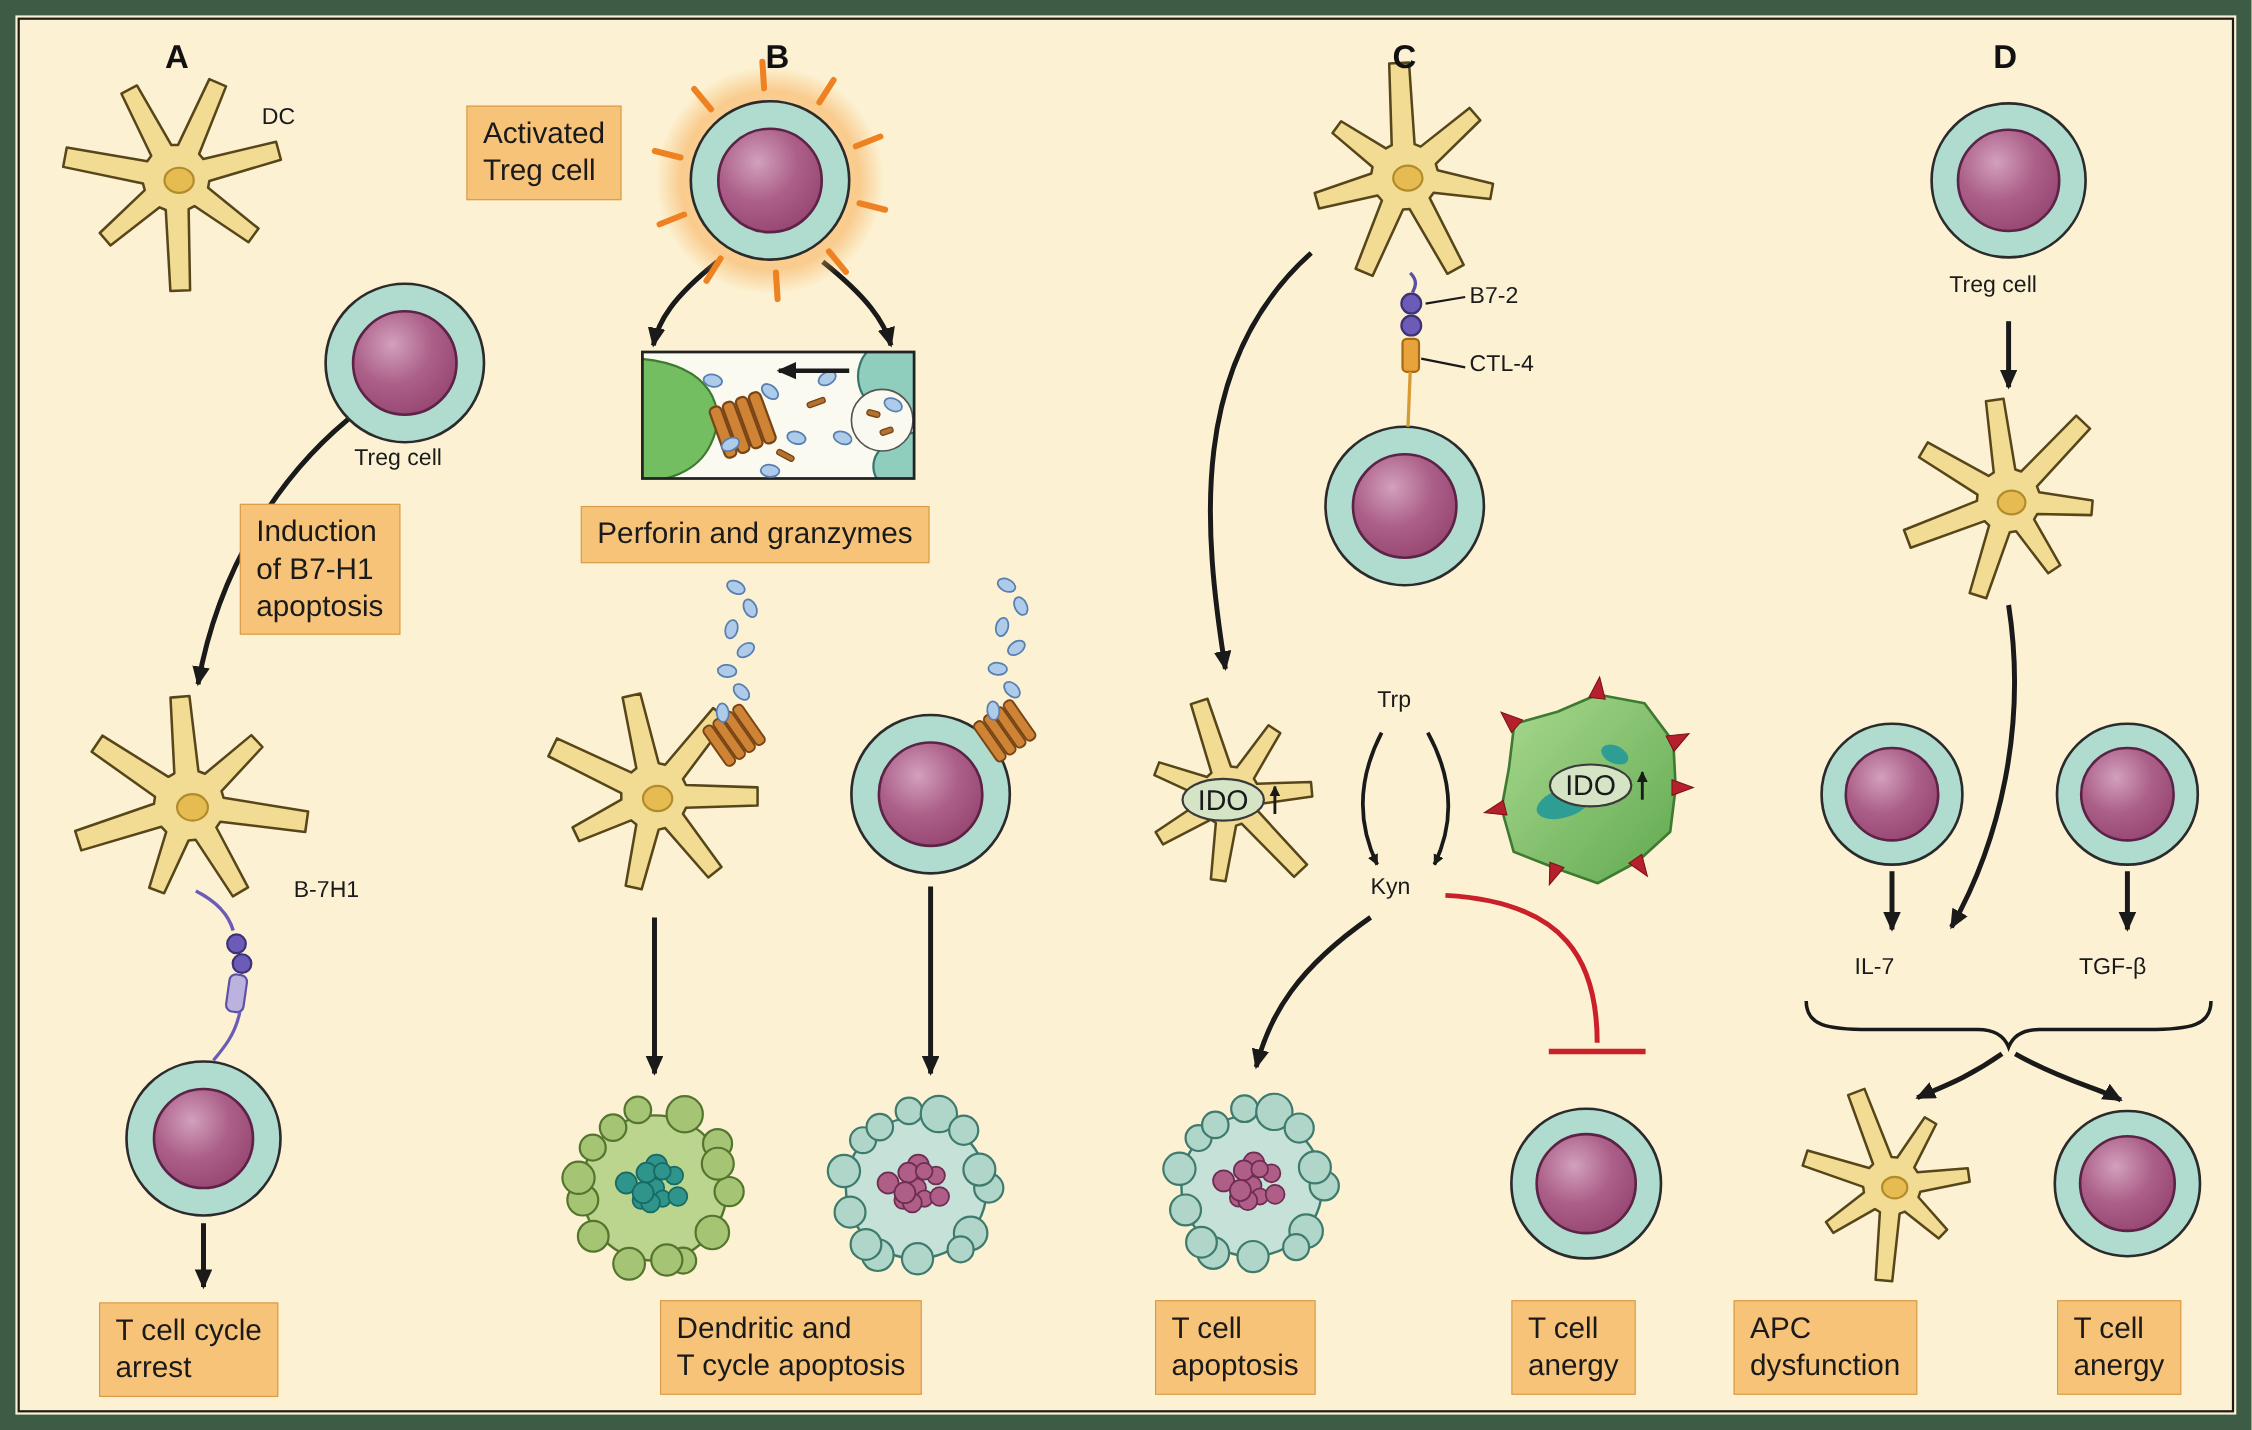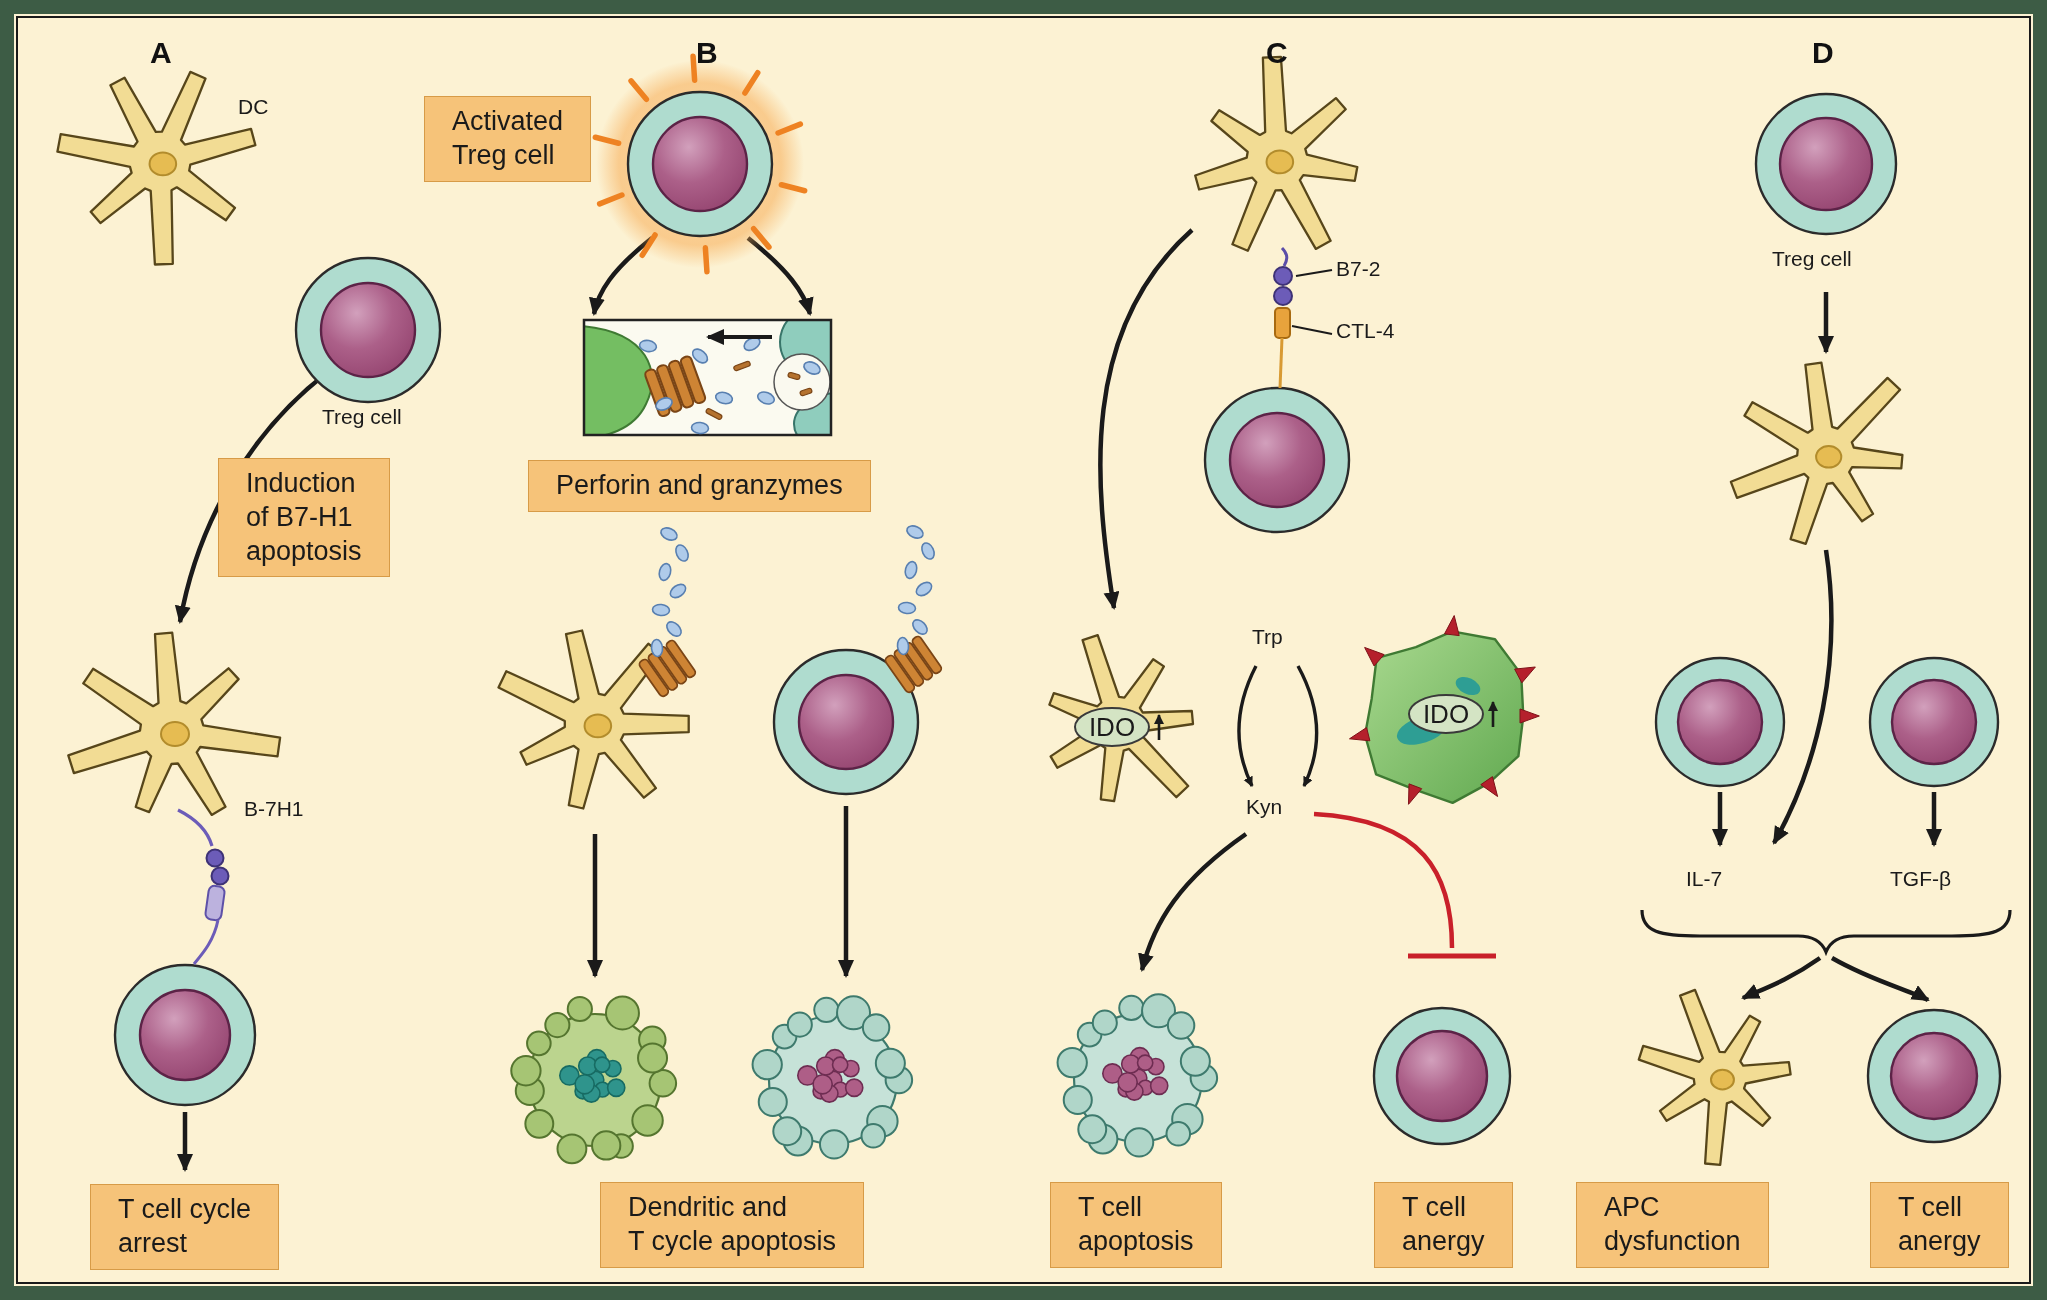--- a/index.html
+++ b/index.html
@@ -11,21 +11,21 @@
   #fig{position:absolute;left:0;top:0;width:2047px;height:1300px;}
   .lbl{
     position:absolute;font-size:21px;color:#1A1A1A;
     white-space:pre-line;line-height:1.2;
   }
   .plabel{
     position:absolute;font-size:30px;font-weight:bold;color:#111;
   }
   .box{
     position:absolute;background:#F6C379;border:1px solid #D79B47;
-    padding:8px 27px;font-size:27px;line-height:1.25;color:#1A1A1A;
+    padding:8px 14px;font-size:27px;line-height:1.25;color:#1A1A1A;
     white-space:pre-line;display:inline-block;
   }
 </style>
 </head>
 <body>
 
 <svg id="fig" viewBox="0 0 2047 1300">
   <defs id="defs">
     <radialGradient id="nucGrad" cx="0.38" cy="0.32" r="0.85">
       <stop offset="0" stop-color="#D2A0BC"></stop>
@@ -284,21 +284,21 @@
   <text x="1446" y="723" text-anchor="middle" font-size="26" fill="#1A1A1A" font-family="Liberation Sans, sans-serif">IDO</text>
 </svg>
 
 <div class="plabel" style="left:150px;top:36px">A</div>
 <div class="plabel" style="left:696px;top:36px">B</div>
 <div class="plabel" style="left:1266px;top:36px">C</div>
 <div class="plabel" style="left:1812px;top:36px">D</div>
 
 <div class="lbl" style="left:238px;top:94px">DC</div>
 <div class="lbl" style="left:322px;top:404px">Treg cell</div>
-<div class="lbl" style="left:244px;top:796px">B-7H1</div>
+<div class="lbl" style="left:267px;top:796px">B-7H1</div>
 <div class="lbl" style="left:1336px;top:256px">B7-2</div>
 <div class="lbl" style="left:1336px;top:318px">CTL-4</div>
 <div class="lbl" style="left:1252px;top:624px">Trp</div>
 <div class="lbl" style="left:1246px;top:794px">Kyn</div>
 <div class="lbl" style="left:1772px;top:246px">Treg cell</div>
 <div class="lbl" style="left:1686px;top:866px">IL-7</div>
 <div class="lbl" style="left:1890px;top:866px">TGF-β</div>
 
 <div class="box" style="left:424px;top:96px">Activated
 Treg cell</div>

